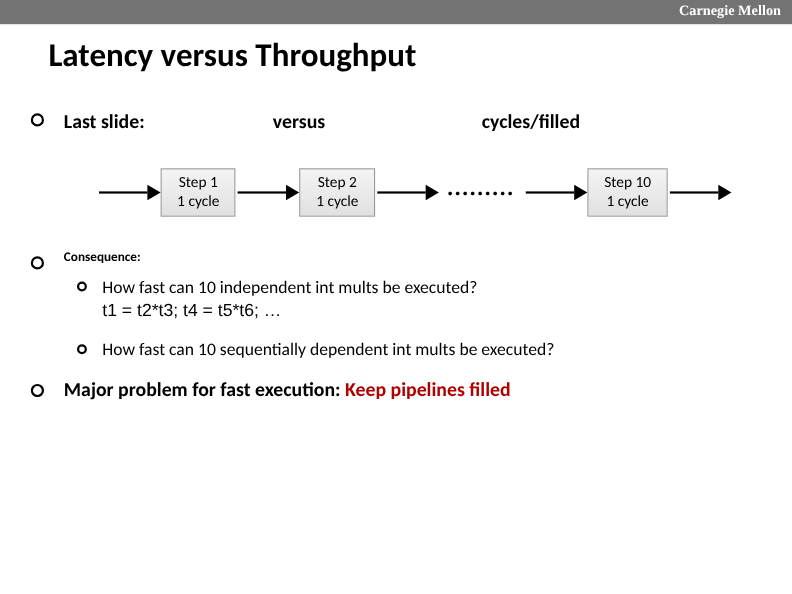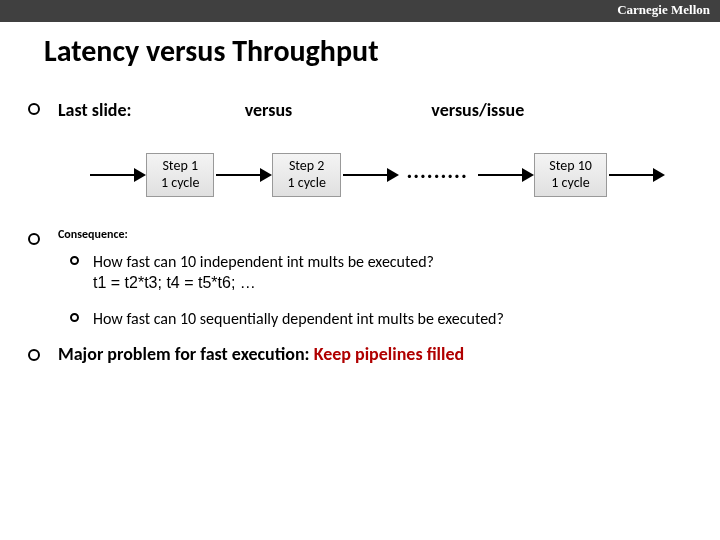--- a/index.html
+++ b/index.html
@@ -7,21 +7,21 @@
     width: 720px;
     height: 540px;
     background: #fff;
     font-family: Calibri, Arial, sans-serif;
     position: relative;
     overflow: hidden;
   }
   .header-bar {
     width: 100%;
     height: 22px;
-    background: #404040;
+    background: #737373;
     position: relative;
   }
   .brand {
     position: absolute;
     right: 10px;
     top: 2px;
     color: #fff;
     font-weight: bold;
     font-size: 13px;
     font-family: "Times New Roman", serif;
@@ -54,21 +54,21 @@
     width: 9px;
     height: 9px;
     border: 2px solid #000;
     border-radius: 50%;
     margin-top: 5px;
     margin-right: 14px;
     flex-shrink: 0;
   }
   .tbl {
     display: flex;
-    flex-direction: column;
+    flex-direction: row;
     width: 560px;
   }
   .tbl-row {
     display: flex;
   }
   .tbl-cell {
     width: 190px;
     font-size: 18px;
     padding: 2px 0;
   }
@@ -136,21 +136,21 @@
 <div class="content">
 
   <div class="title">Latency versus Throughput</div>
 
   <div class="bullet-row">
     <div class="bullet"></div>
     <div class="tbl">
       <div class="tbl-row">
         <div class="tbl-cell hdr">Last slide:</div>
         <div class="tbl-cell hdr">versus</div>
-        <div class="tbl-cell hdr">versus/issue</div>
+        <div class="tbl-cell hdr">cycles/filled</div>
       </div>
     </div>
   </div>
 
   <div class="flow">
     <div class="arrow">
         <div class="arrow-line"></div>
         <div class="arrow-head"></div>
       </div>
     <div class="step">

